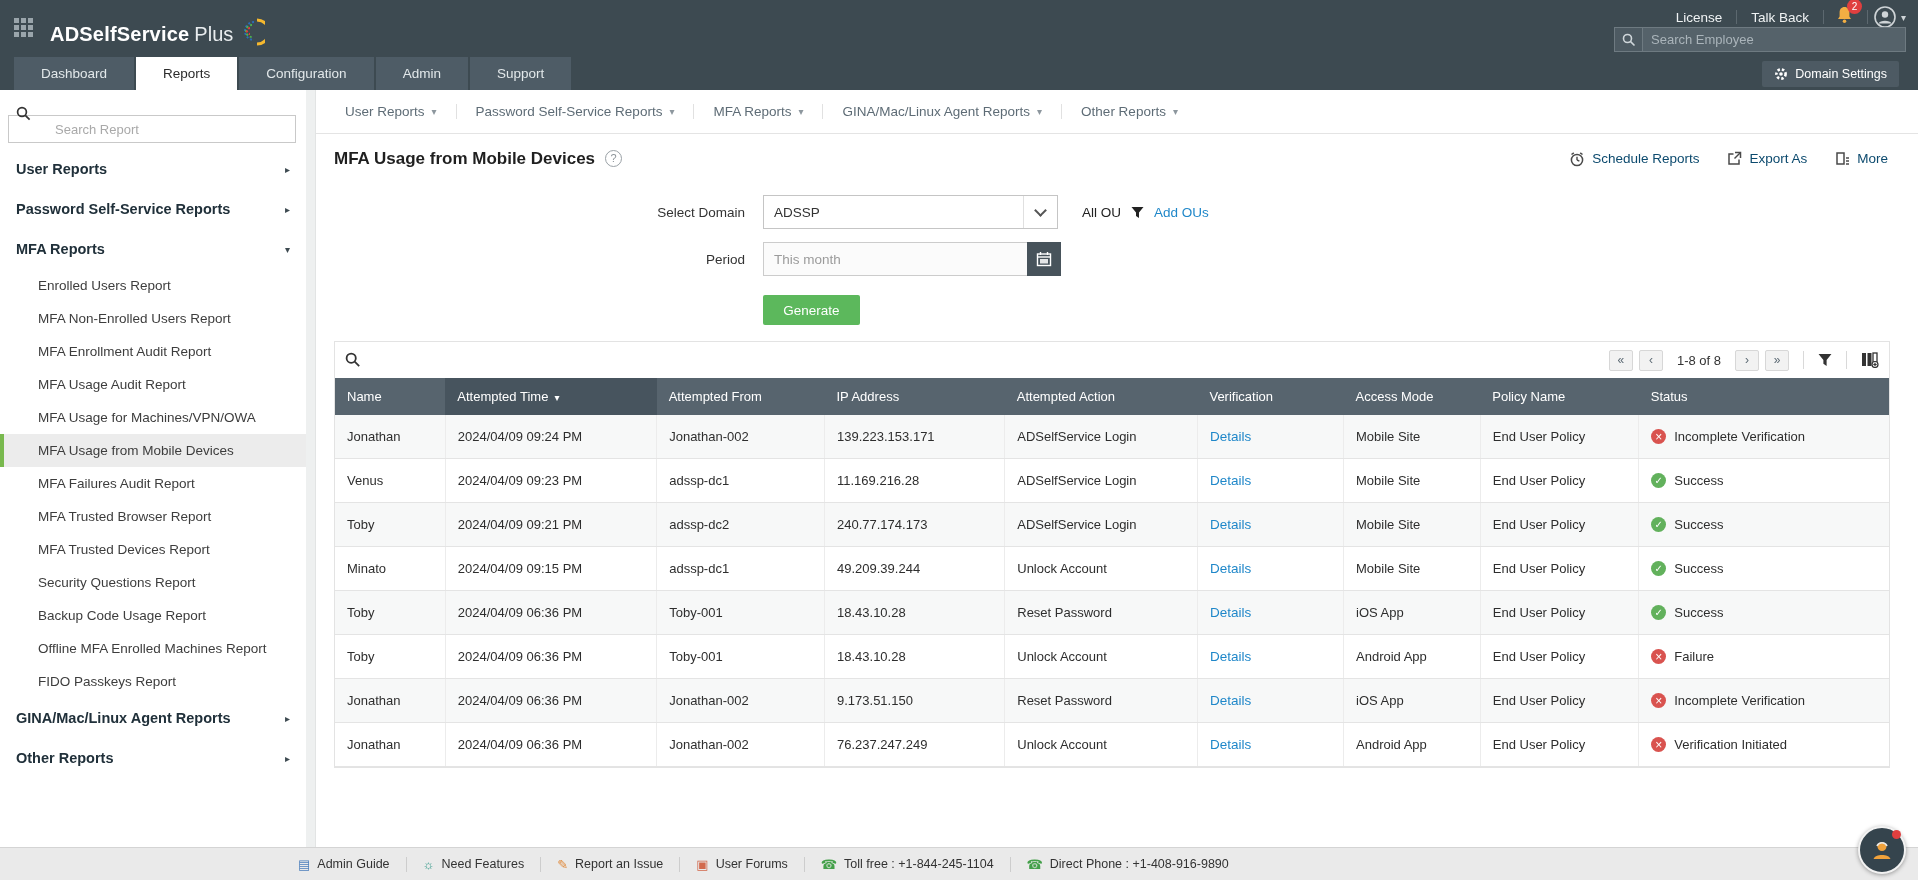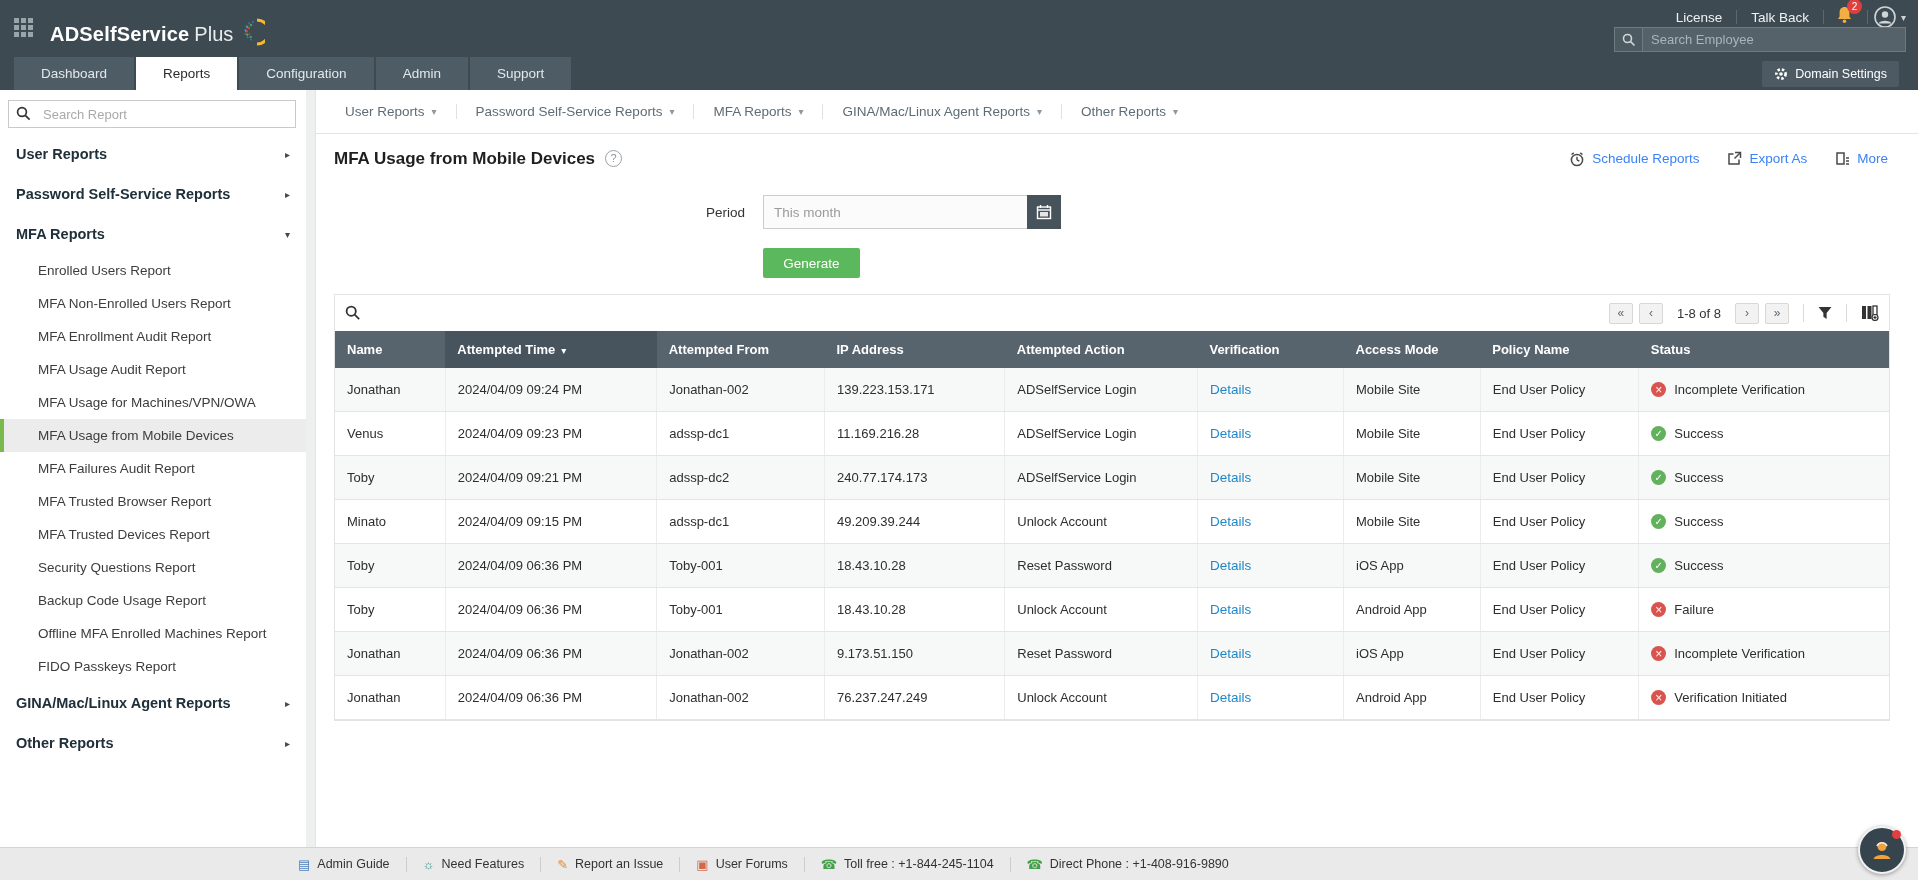--- a/index.html
+++ b/index.html
@@ -48,22 +48,22 @@
     padding:12px 12px; border-radius:2px; cursor:pointer; }
   .domain-chip svg { margin-right:7px; }
 
   
   .content-row { display:flex; height:757px; }
 
   
   .sidebar { width:306px; background:#fff; position:relative; }
   .gutter { width:10px; background:#eef0f0; border-right:1px solid #e2e4e4; }
   .side-search { margin:10px 10px 6px 8px; position:relative; }
-  .side-search input { width:100%; height:28px; border:1px solid #c9c9c9; padding:0 8px 0 34px;
-    font-size:13px; color:#333; outline:none; }
+  .side-search input { width:100%; height:28px; border:1px solid #c9c9c9; padding:0 8px 0 46px;
+    font-size:13px; color:#333; outline:none;margin-top:15px; }
   .side-search input::placeholder { color:#a9a9a9; }
   .side-search .mag2 { position:absolute; left:8px; top:6px; }
   .snav { margin-top:4px; }
   .snav-item { display:flex; align-items:center; cursor:pointer; }
   .snav-item.group { padding:12px 16px; font-size:14.5px; font-weight:bold; color:#20303a; }
   .snav-item.sub { padding:9px 16px 9px 38px; font-size:13.5px; color:#3d3d3d; }
   .snav-item .arrow { margin-left:auto; font-size:10px; color:#3d4a51; }
   .snav-item.active { background:#ececec; border-left:4px solid #79b94e; padding-left:34px; }
 
   
@@ -75,21 +75,21 @@
   .menu-item + .menu-item { border-left:1px solid #e1e1e1; }
   .mcaret { margin-left:7px; color:#8d979e; font-size:10px; }
   .mcaret::after { content:"▾"; }
 
   .title-bar { height:49px; display:flex; align-items:center; padding:0 30px 0 18px; }
   .page-title { font-size:17px; font-weight:bold; color:#1f1f1f; }
   .help-circle { width:17px; height:17px; border:1px solid #9aa1a6; border-radius:50%;
     color:#8d9499; font-size:11px; text-align:center; line-height:15px; margin-left:10px;
     cursor:pointer; }
   .title-actions { margin-left:auto; display:flex; align-items:center; gap:28px; }
-  .t-action { display:flex; align-items:center; gap:7px; font-size:13.5px; color:#3b82f6;
+  .t-action { display:flex; align-items:center; gap:7px; font-size:13.5px; color:#0c4a6e;
     cursor:pointer; }
 
   
   .form-area { padding-top:12px; }
   .form-row { display:flex; align-items:center; margin-bottom:13px; }
   .form-label { width:447px; text-align:right; padding-right:18px; font-size:13.5px; color:#333; }
   .select { width:295px; height:34px; border:1px solid #c5c5c5; background:#fff; display:flex;
     align-items:center; cursor:pointer; }
   .select .val { flex:1; padding:0 10px; font-size:13.5px; color:#333; }
   .select .sel-btn { width:34px; height:100%; display:flex; align-items:center;
@@ -119,21 +119,21 @@
   .pg-label { font-size:13px; color:#333; margin:0 8px; }
   .tool-sep { width:1px; height:18px; background:#d9d9d9; margin:0 8px; }
   .tool-icon { cursor:pointer; display:flex; align-items:center; }
 
   table.grid { width:100%; border-collapse:collapse; table-layout:fixed; }
   table.grid col:nth-child(1){width:7.1%;} table.grid col:nth-child(2){width:13.6%;}
   table.grid col:nth-child(3){width:10.8%;} table.grid col:nth-child(4){width:11.6%;}
   table.grid col:nth-child(5){width:12.4%;} table.grid col:nth-child(6){width:9.4%;}
   table.grid col:nth-child(7){width:8.8%;} table.grid col:nth-child(8){width:10.2%;}
   table.grid col:nth-child(9){width:16.1%;}
-  table.grid th { background:#57646e; color:#fff; font-weight:bold; text-align:left;
+  table.grid th { background:#57646e; color:#fff; font-weight:normal; text-align:left;
     font-size:13px; padding:11px 12px; cursor:pointer; white-space:nowrap; overflow:hidden; }
   table.grid th.sorted { background:#47545e; }
   .sort-arrow { font-size:10px; margin-left:6px; }
   table.grid td { font-size:13px; color:#2e2e2e; padding:14px 12px; border-bottom:1px solid #e4e4e4;
     border-right:1px solid #ececec; white-space:nowrap; overflow:hidden; }
   table.grid td:last-child { border-right:0; }
   table.grid tr:nth-child(odd) td { background:#f7f8f8; }
   .status-cell { display:flex; align-items:center; gap:8px; }
   .status-dot { width:15px; height:15px; border-radius:50%; color:#fff; font-size:10px;
     display:inline-flex; align-items:center; justify-content:center; flex:none; }
@@ -421,20 +421,36 @@
               <line x1="11" y1="10" x2="14" y2="10" stroke="#4a4a4a" stroke-width="1.5"></line>
               <line x1="11" y1="13" x2="14" y2="13" stroke="#4a4a4a" stroke-width="1.5"></line>
             </svg>
             <span>More</span>
           </span>
         </div>
       </div>
 
       <div class="form-area">
         <div class="form-row">
+          <span class="form-label">Select Domain</span>
+          <div class="select">
+            <span class="val">ADSSP</span>
+            <span class="sel-btn">
+                <span class="chev"></span>
+              </span>
+          </div>
+          <div class="ou-group">
+            <span class="ou-label">All OU</span>
+            <svg width="13" height="13" viewBox="0 0 13 13">
+              <path d="M0.5 1 H12.5 L8 6.5 V12 L5 10 V6.5 Z" fill="#222"></path>
+            </svg>
+            <a class="link">Add OUs</a>
+          </div>
+        </div>
+        <div class="form-row">
           <span class="form-label">Period</span>
           <div class="period-wrap">
             <input placeholder="This month" style="">
             <span class="cal-btn">
               <svg width="16" height="16" viewBox="0 0 16 16">
                 <rect x="1.5" y="3" width="13" height="11.5" fill="none" stroke="#fff" stroke-width="1.4"></rect>
                 <line x1="1.5" y1="6" x2="14.5" y2="6" stroke="#fff" stroke-width="1.4"></line>
                 <line x1="4.5" y1="1" x2="4.5" y2="4" stroke="#fff" stroke-width="1.4"></line>
                 <line x1="11.5" y1="1" x2="11.5" y2="4" stroke="#fff" stroke-width="1.4"></line>
                 <rect x="4" y="8" width="8" height="4.5" fill="#fff" opacity=".85"></rect>

